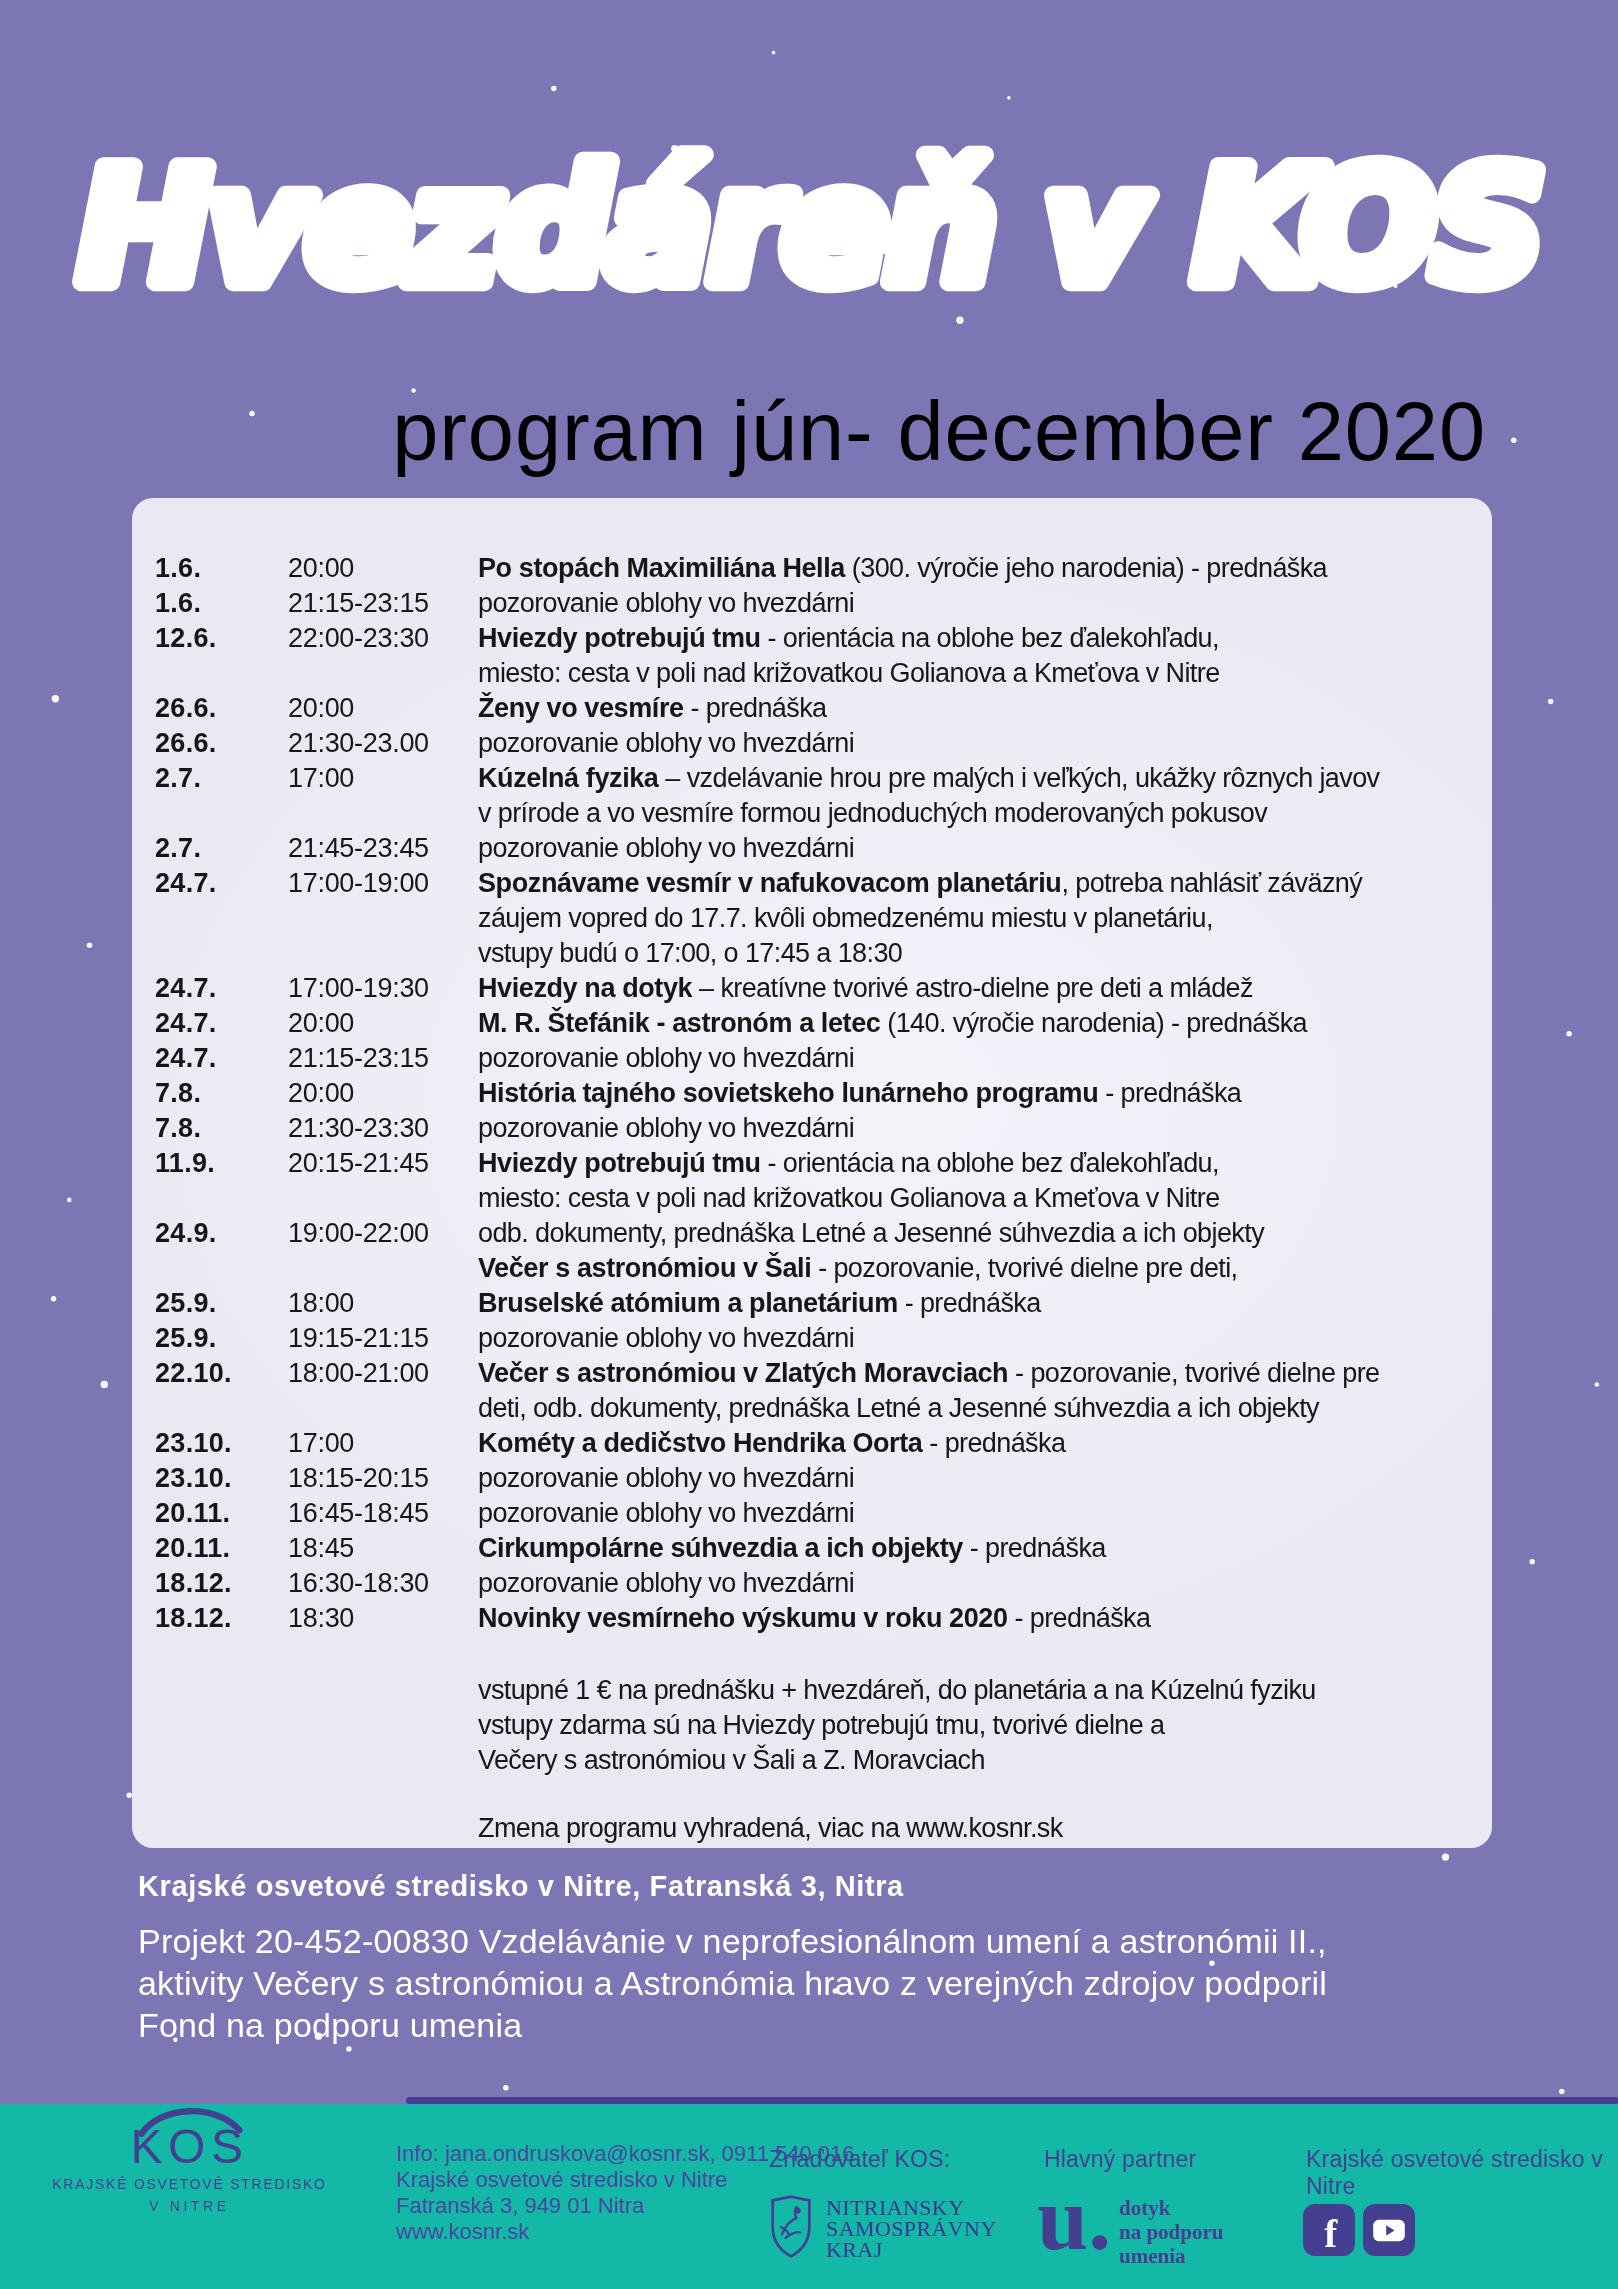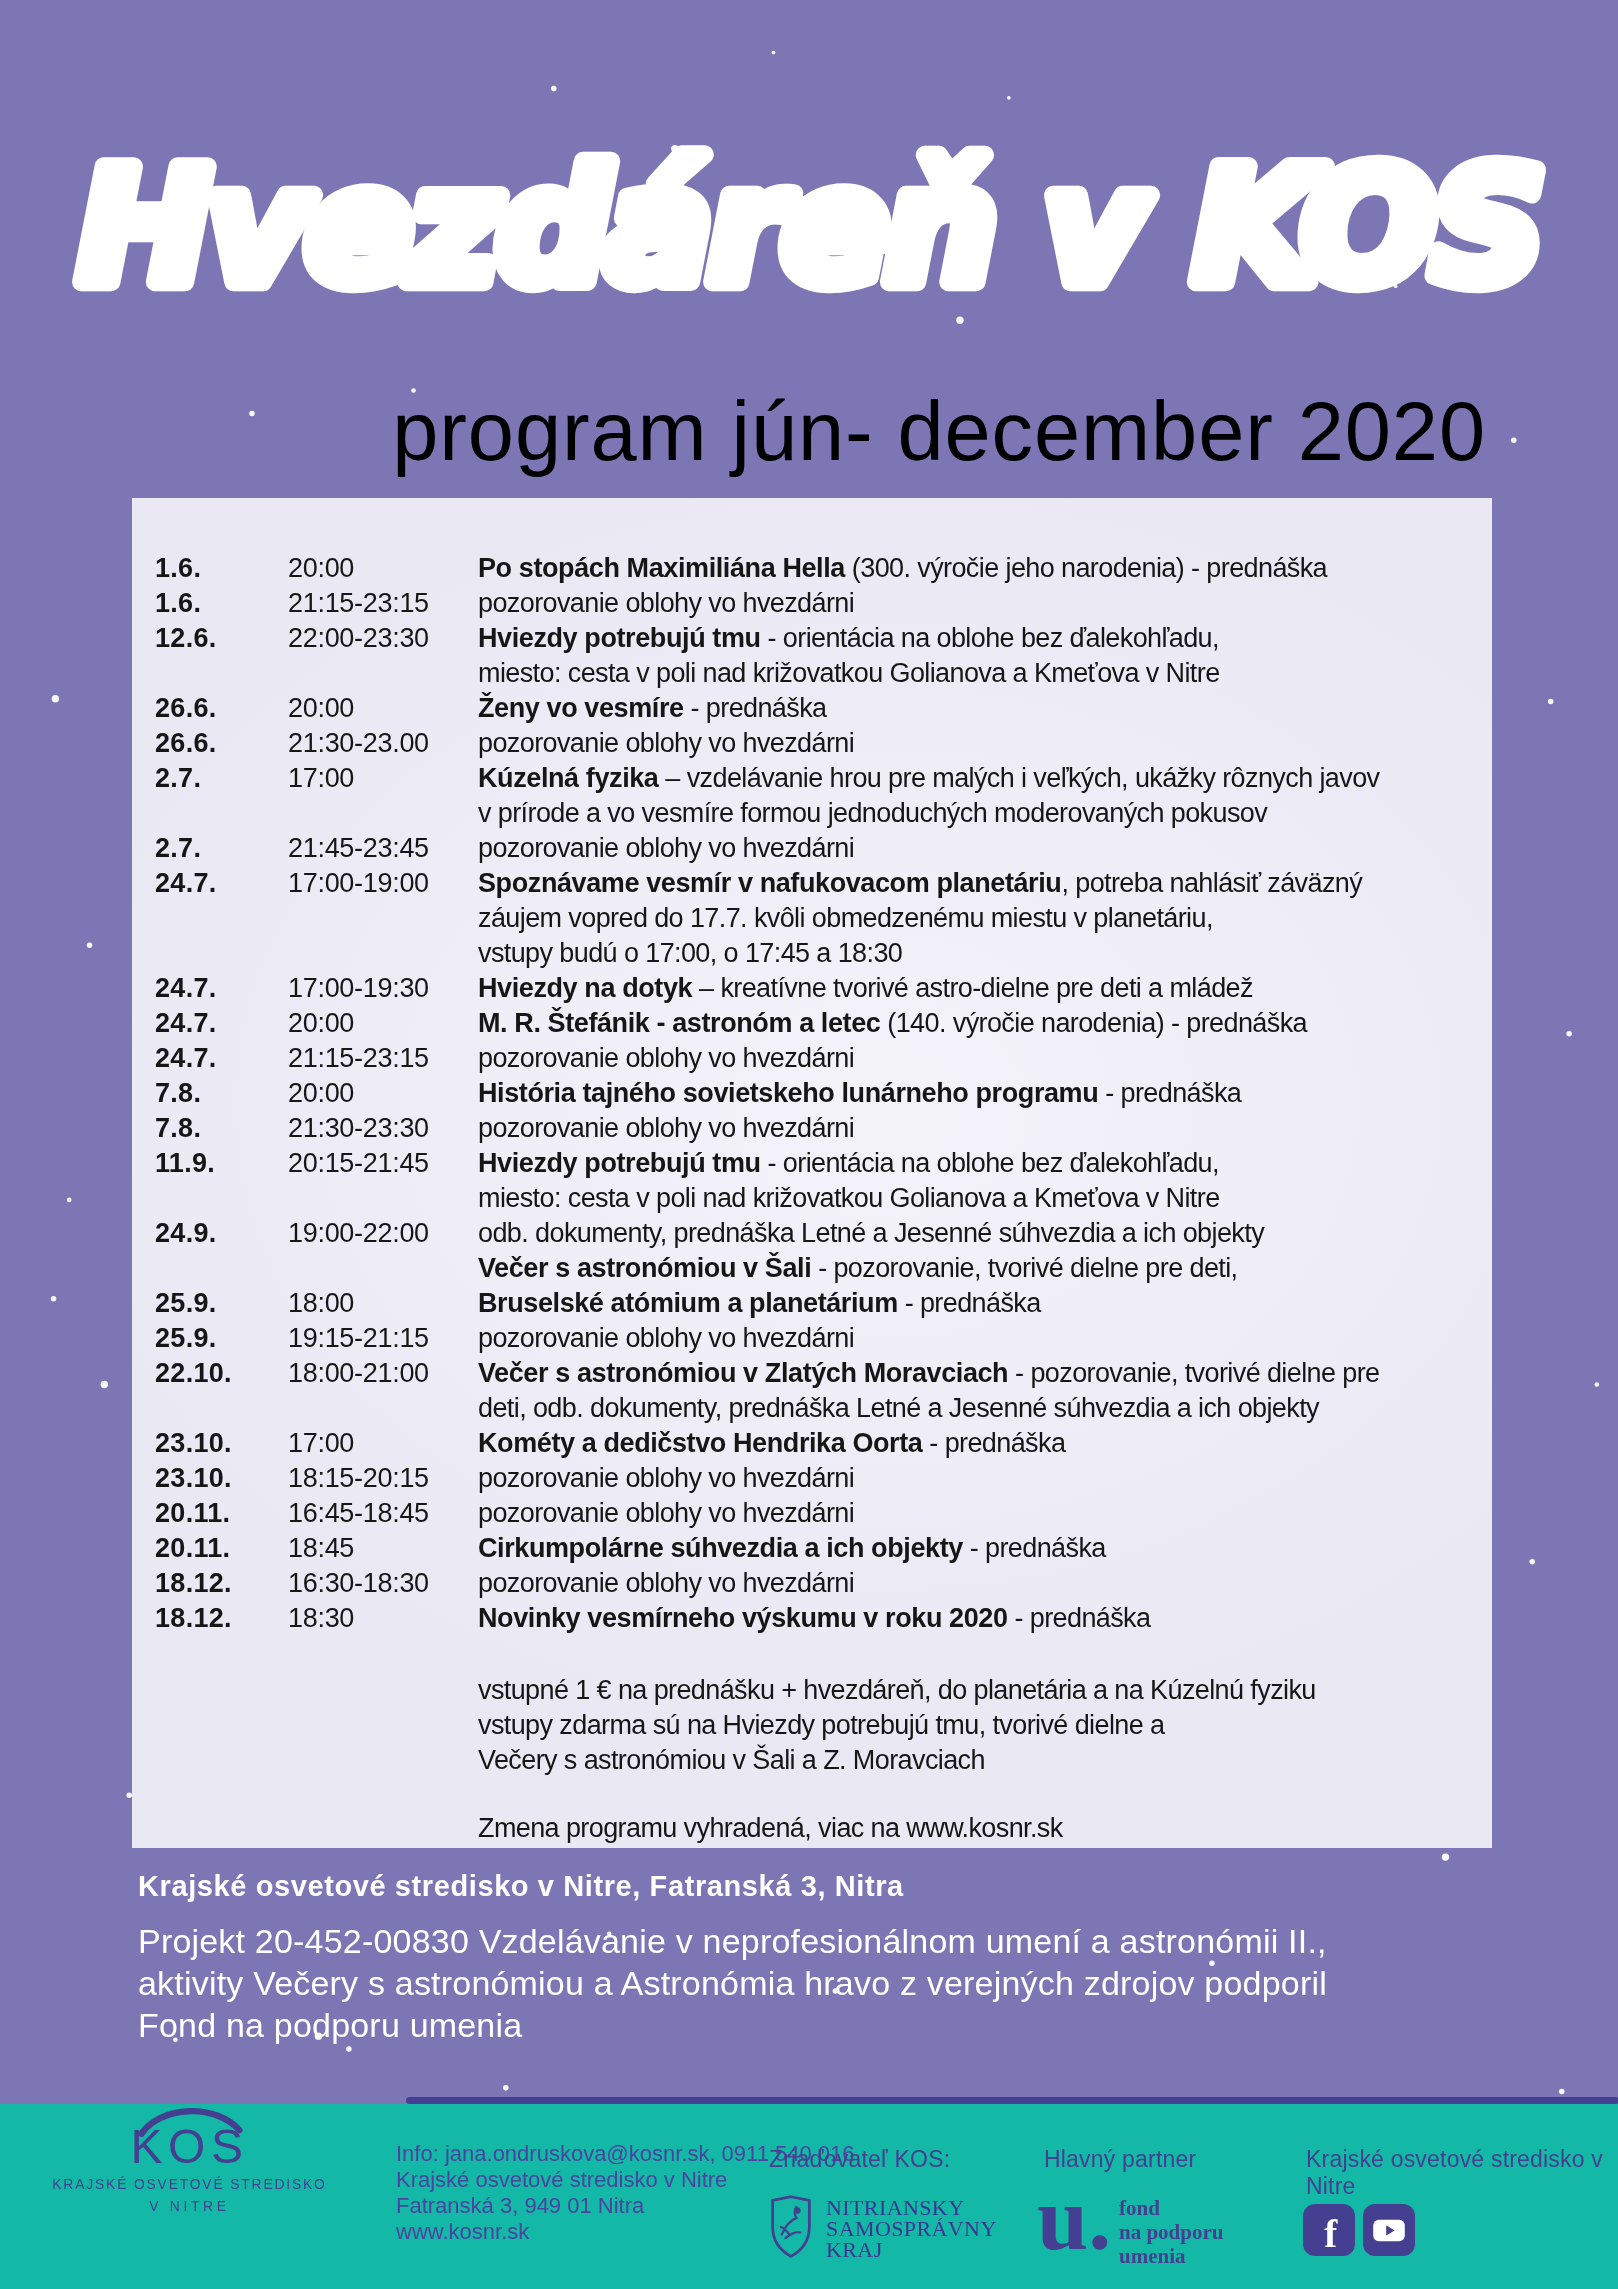--- a/index.html
+++ b/index.html
@@ -30,20 +30,21 @@
   .subtitle{
     position:absolute;top:384px;right:133px;
     color:#000000;font-size:83px;font-weight:100;letter-spacing:0.9px;
     font-family:"Liberation Sans",sans-serif;
   }
 
   
   .panel{
     position:absolute;left:132px;top:498px;width:1360px;height:1350px;
     background:radial-gradient(1108px 831px at 55% 45%, #f4f3fa 0%, #eae8f3 75%);
+    border-radius:21px;
   }
   .rows{padding:53px 18.5px 0 23px;color:#161616;}
   .row{display:grid;grid-template-columns:109px 214px 1fr;font-size:27px;line-height:35px;}
   .date{font-weight:bold;letter-spacing:0.3px;}
   .time{letter-spacing:-0.3px;margin-left:24px;}
   .desc{letter-spacing:-0.6px;}
   .desc b{font-weight:bold;letter-spacing:-0.4px;}
   .notes{margin:37px 18.5px 0 346px;font-size:27px;line-height:35px;letter-spacing:-0.6px;color:#161616;}
   .change{margin:35px 18.5px 0 346px;font-size:27px;letter-spacing:-0.6px;color:#161616;}
 
@@ -345,21 +346,21 @@
   </svg>
   <div class="f-abs nsk-name">
       <div>NITRIANSKY</div>
       <div>SAMOSPRÁVNY</div>
       <div>KRAJ</div>
     </div>
 
   <div class="f-abs label partner-label">Hlavný partner</div>
   <div class="f-abs fpu-mark">u.</div>
   <div class="f-abs fpu-name">
-      <div>fond</div>
+      <div>dotyk</div>
       <div>na podporu</div>
       <div>umenia</div>
     </div>
 
   <div class="f-abs label social-label">Krajské osvetové stredisko v Nitre</div>
   <div class="icon-box fb">
     <svg width="52" height="52" viewBox="0 0 56 56">
       <text x="30" y="46" text-anchor="middle" font-family="Liberation Serif, serif" font-weight="bold" font-size="42" fill="#ffffff">f</text>
     </svg>
   </div>

